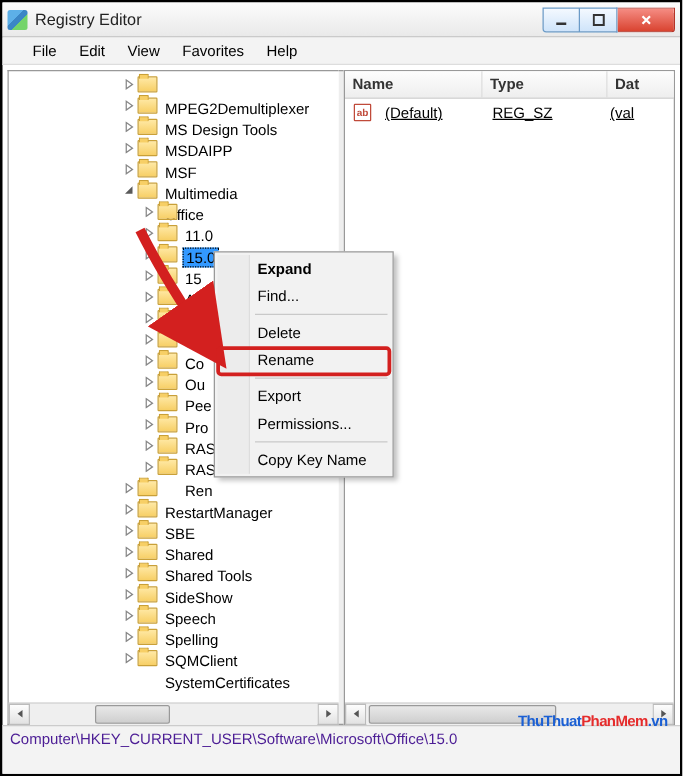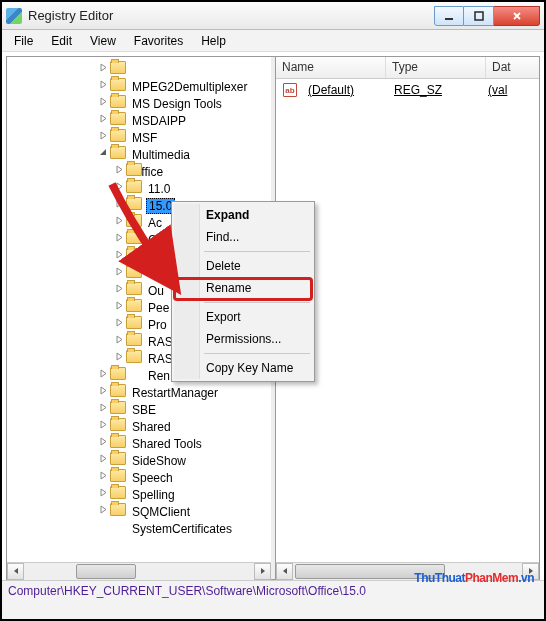--- a/index.html
+++ b/index.html
@@ -12,21 +12,21 @@
 .tb-icon::before { content:""; position:absolute; inset:0; background: linear-gradient(135deg,#5db0e8 40%,#3b86c6 40%,#3b86c6 60%,#74d46a 60%); border-radius:2px; }
 .tb-title { flex:1; font-size: 13px; color:#222; }
 .winbtns { display:flex; height: 20px; }
 .winbtn { width: 30px; height: 20px; border: 1px solid #6b9bc8; border-left:none; background: linear-gradient(#f4f9ff,#cfe4fa); display:flex; align-items:center; justify-content:center; }
 .winbtn:first-child { border-left:1px solid #6b9bc8; border-radius: 0 0 0 3px;}
 .winbtn.close { width: 46px; background: linear-gradient(#f58c83,#d94330); border-color:#b53327; border-radius:0 0 3px 0; color:#fff;}
 .winbtn.max { }
 .winbtn svg { width:10px; height:10px; }
 
 
-.menubar { height: 22px; background:#f3f3f3; border-bottom:1px solid #ddd; display:flex; align-items:center; padding:0 4px; gap:2px; }
+.menubar { height: 22px; background:#f3f3f3; border-bottom:1px solid #ddd; display:flex; align-items:center; padding:0 16px; gap:2px; }
 .menuitem { padding: 2px 8px; }
 
 
 .body { flex:1; display:flex; padding: 4px 4px 0 4px; gap:0; min-height:0; }
 .pane { border:1px solid #999; background:#fff; display:flex; flex-direction:column; min-height:0; }
 .leftpane { width: 265px; border-right:none; }
 .rightpane { flex:1; }
 .splitter { width:4px; background:#eee; border-top:1px solid #999; border-bottom:1px solid #999; }
 
 
@@ -41,21 +41,21 @@
 .indent { display:inline-block; }
 
 
 .hscroll { height:17px; background:#f0f0f0; border-top:1px solid #ccc; display:flex; align-items:center; }
 .hscroll .btn { width:17px; height:17px; background:linear-gradient(#fdfdfd,#e2e2e2); border:1px solid #bbb; display:flex; align-items:center; justify-content:center; }
 .hscroll .track { flex:1; height:17px; background:#efefef; position:relative; }
 .hscroll .thumb { position:absolute; top:1px; bottom:1px; background:linear-gradient(#e8e8e8,#cfcfcf); border:1px solid #999; border-radius:2px; }
 
 
 .listhdr { height:22px; display:flex; background:linear-gradient(#fdfdfd,#eee); border-bottom:1px solid #ccc; }
-.colh { padding:3px 6px; border-right:1px solid #ddd; font-size:12px; color:#333; }
+.colh { padding:3px 6px; border-right:1px solid #ddd; font-size:12px; color:#333;font-weight:bold; }
 .listbody { flex:1; padding:2px; }
 .listrow { display:flex; align-items:center; height:18px;text-decoration:underline; }
 .valicon { width:16px; height:16px; margin:0 4px; position:relative; }
 .valicon::before { content:""; position:absolute; inset:1px; border:1px solid #c04a3a; background:#fff; border-radius:1px; }
 .valicon::after { content:"ab"; position:absolute; inset:0; color:#c04a3a; font-size:8px; font-weight:bold; display:flex; align-items:center; justify-content:center; }
 .cell { padding:0 6px; }
 
 
 .status { height:39px; border-top:1px solid #ccc; padding:3px 6px; font-size:12px; color:#4c1d95; background:#f3f3f3; }
 
@@ -200,20 +200,30 @@
             <span class="nodelabel">15.0</span>
           </div>
           <div class="node">
             <span class="indent" style="width:102px"></span>
             <span class="twisty">
               <svg viewBox="0 0 9 9">
                 <path d="M2 1 L7 4.5 L2 8 Z" fill="none" stroke="#888"></path>
               </svg>
             </span>
             <span class="foldericon"></span>
+            <span class="nodelabel">15</span>
+          </div>
+          <div class="node">
+            <span class="indent" style="width:102px"></span>
+            <span class="twisty">
+              <svg viewBox="0 0 9 9">
+                <path d="M2 1 L7 4.5 L2 8 Z" fill="none" stroke="#888"></path>
+              </svg>
+            </span>
+            <span class="foldericon"></span>
             <span class="nodelabel">Ac</span>
           </div>
           <div class="node">
             <span class="indent" style="width:102px"></span>
             <span class="twisty">
               <svg viewBox="0 0 9 9">
                 <path d="M2 1 L7 4.5 L2 8 Z" fill="none" stroke="#888"></path>
               </svg>
             </span>
             <span class="foldericon"></span>

